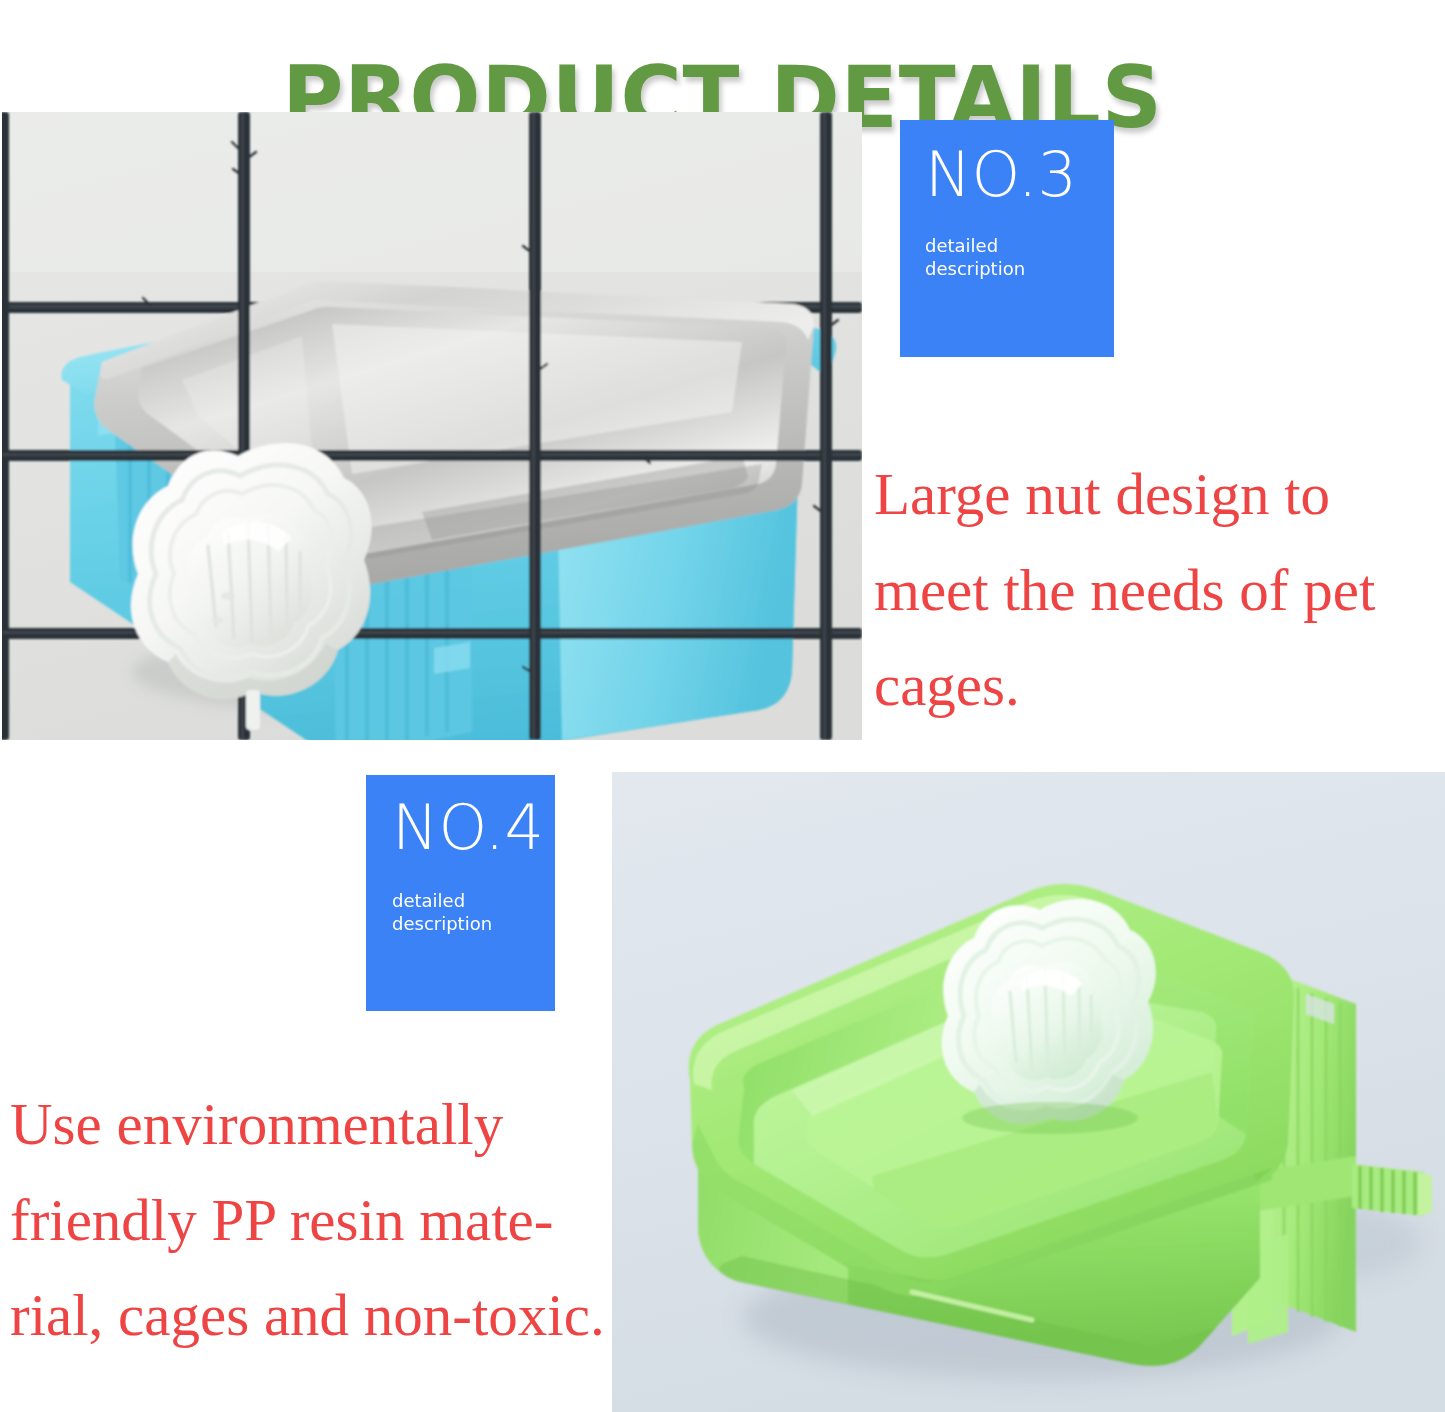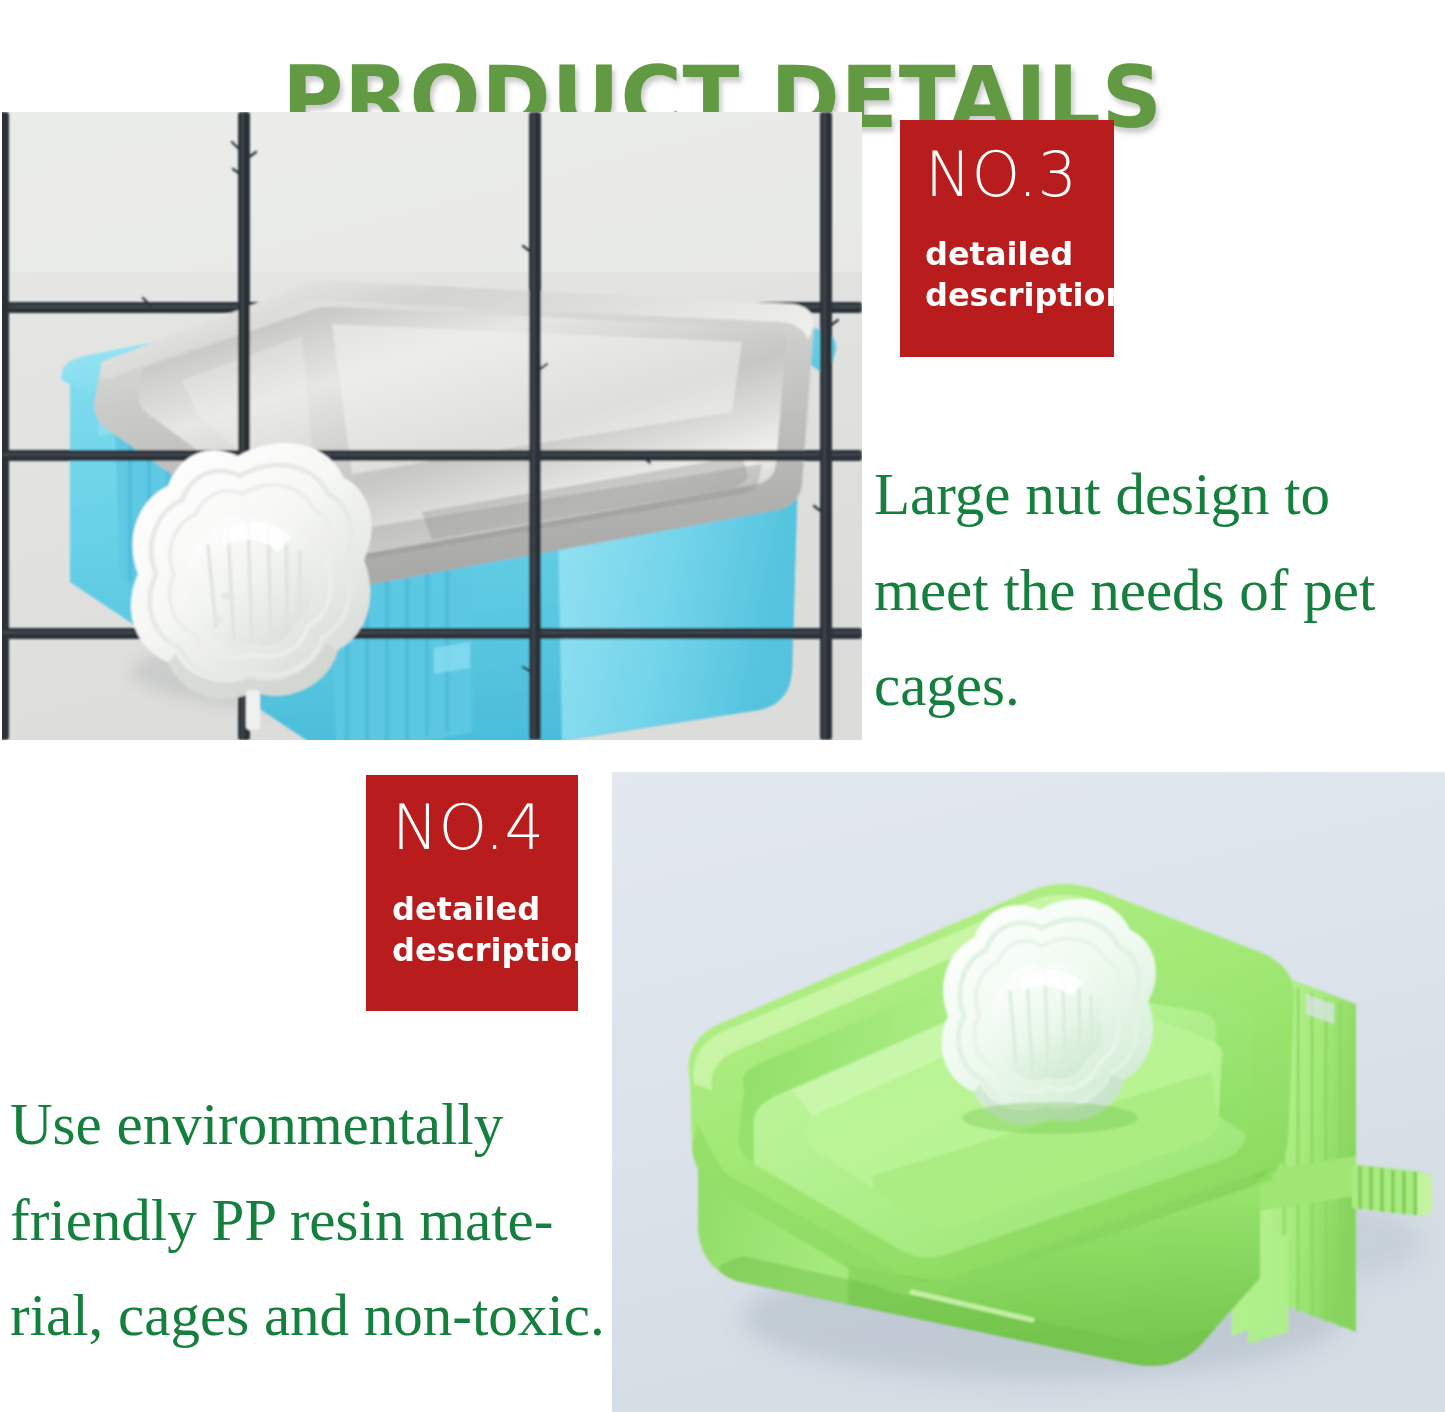--- a/index.html
+++ b/index.html
@@ -52,61 +52,61 @@
   #photo-bottom {
     left: 612px;
     top: 772px;
     width: 833px;
     height: 640px;
   }
 
   
   .badge {
     position: absolute;
-    background: #b91c1c;
+    background: #3b82f6;
     color: #ffffff;
     box-sizing: border-box;
   }
   .badge .badge-no {
     font-family: "DejaVu Sans", sans-serif;
     font-weight: 300;
     font-size: 62px;
     line-height: 1;
     letter-spacing: 0px;
     display: block;
   }
   .badge .badge-sub {
     font-family: "DejaVu Sans", sans-serif;
-    font-weight: 700;
-    font-size: 32px;
+    font-weight: 400;
+    font-size: 18px;
     line-height: 1.28;
     display: block;
   }
   #badge-no3 {
     left: 900px;
     top: 120px;
     width: 214px;
     height: 237px;
     padding: 24px 0 0 25px;
   }
   #badge-no3 .badge-sub { margin-top: 28px; }
   #badge-no4 {
     left: 366px;
     top: 775px;
-    width: 212px;
+    width: 189px;
     height: 236px;
     padding: 22px 0 0 26px;
   }
   #badge-no4 .badge-sub { margin-top: 30px; }
 
   
   .desc {
     position: absolute;
     font-family: "Liberation Serif", "DejaVu Serif", serif;
-    color: #15803d;
+    color: #ef4444;
     font-size: 59px;
     line-height: 1.62;
     white-space: pre-line;
   }
   #desc-no3 {
     left: 874px;
     top: 388px;
     width: 560px;
   }
   #desc-no4 {

